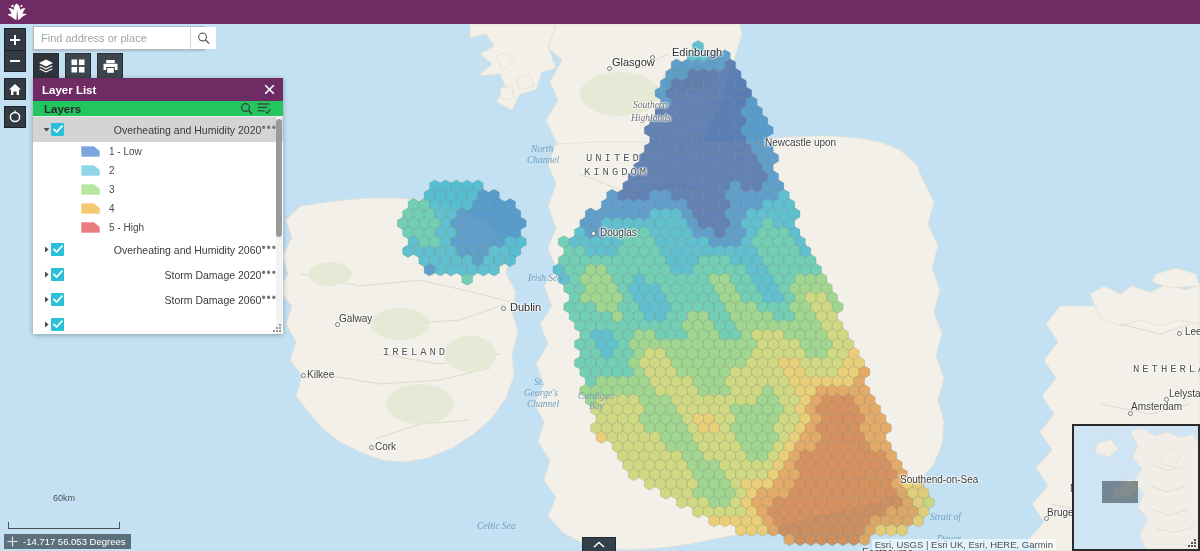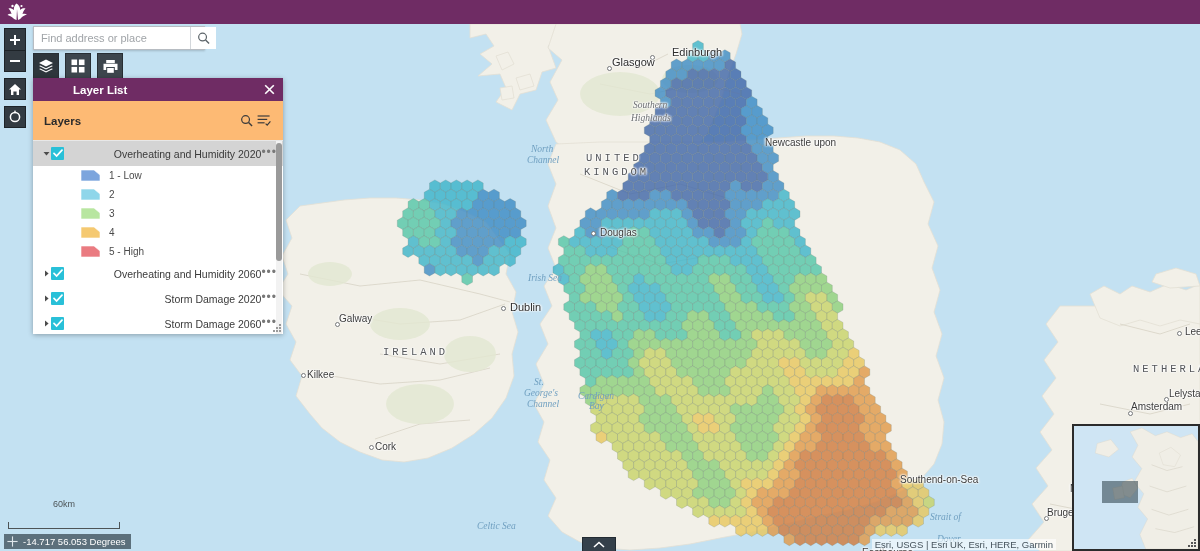--- a/index.html
+++ b/index.html
@@ -139,32 +139,32 @@
     display: flex; flex-direction: column;
   }
   #panel-header {
     height: 23px;
     background: #6f2c64;
     color: #fff;
     display: flex; align-items: center;
     padding: 0 6px 0 9px;
     flex: 0 0 auto;
   }
-  #panel-title { font-size: 11.5px; font-weight: bold; flex: 1 1 auto; margin-left: 31px; }
+  #panel-title { font-size: 11.5px; font-weight: bold; flex: 1 1 auto; }
   #panel-close {
     width: 16px; height: 16px; cursor: pointer;
     display: flex; align-items: center; justify-content: center;
     color: #fff; font-size: 13px; line-height: 1;
   }
   #layers-bar {
-    height: 40px; flex: 0 0 auto;
+    height: 16px; flex: 0 0 auto;
     display: flex; align-items: center;
     padding: 0 10px 0 11px;
     border-bottom: 1px solid #e8e8e8;
-    background: #fdba74;
+    background: #22c55e;
   }
   #layers-bar-title { font-size: 11.5px; color: #2b2b2b; font-weight: bold; flex: 1 1 auto; }
   .bariconbtn { width: 18px; height: 18px; cursor: pointer; display:flex; align-items:center; justify-content:center; }
 
   #layer-scroll {
     flex: 1 1 auto;
     overflow: hidden;
     position: relative;
     background: #fff;
   }
@@ -223,21 +223,21 @@
     width: 9px; height: 9px; cursor: nwse-resize;
   }
 
   
   #scalebar {
     position: absolute; left: 8px; bottom: 22px; z-index: 50;
     width: 112px;
   }
   #scale-label {
     font-size: 9px; color: #4d5457; text-align: center;
-    margin-bottom: 13px; font-family: "Liberation Sans", sans-serif;
+    margin-bottom: 19px; font-family: "Liberation Sans", sans-serif;
   }
   #scale-line { height: 7px; border: 1px solid #4d5457; border-top: 0; }
   #coords {
     position: absolute; left: 4px; bottom: 2px; z-index: 50;
     height: 15px;
     background: rgba(52,68,78,.72);
     color: #ffffff;
     font-size: 9.5px;
     display: flex; align-items: center;
     padding: 0 6px 0 2px;

